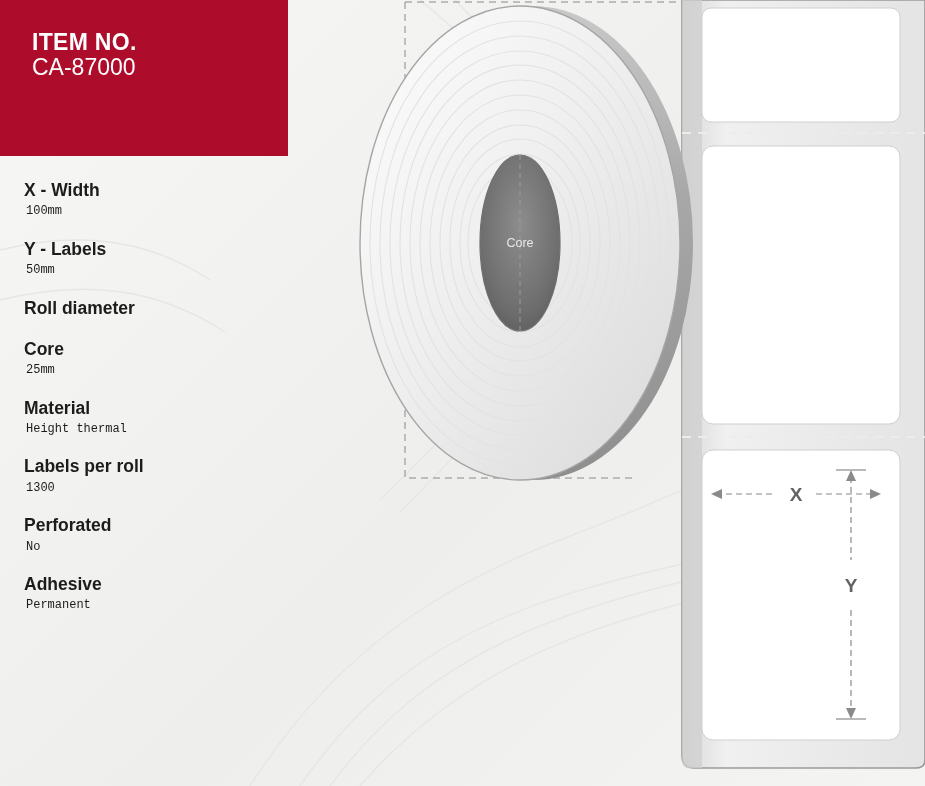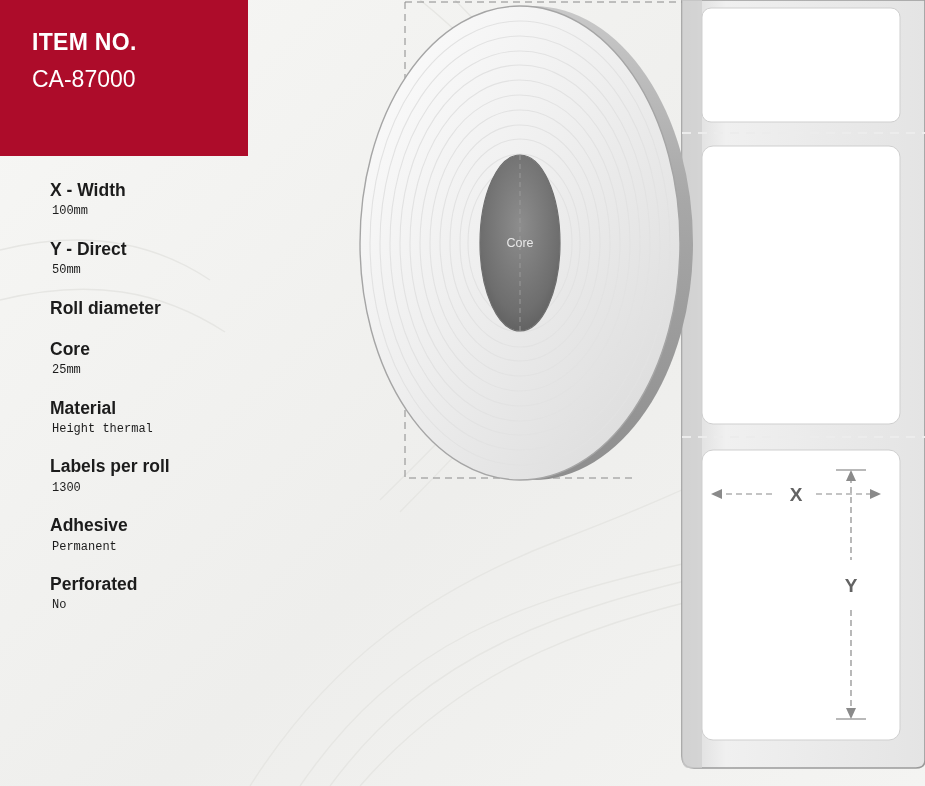--- a/index.html
+++ b/index.html
@@ -29,50 +29,49 @@
     inset: 0;
     pointer-events: none;
     z-index: 0;
   }
 
   
   .item-banner {
     position: absolute;
     left: 0;
     top: 0;
-    width: 248px;
+    width: 288px;
     height: 156px;
     background: #ad0c2a;
     z-index: 5;
     box-sizing: border-box;
     padding: 30px 0 0 32px;
     color: #ffffff;
   }
   .item-banner .item-label {
     font-size: 23px;
     font-weight: bold;
     letter-spacing: 0.3px;
     line-height: 1.1;
   }
   .item-banner .item-value {
     font-size: 23px;
     font-weight: normal;
-    margin-top: 12px;
     line-height: 1.1;
   }
 
   
   .specs {
     position: absolute;
     left: 0;
     top: 178px;
     width: 330px;
     z-index: 5;
     box-sizing: border-box;
-    padding-left: 50px;
+    padding-left: 24px;
   }
   .spec-row {
     margin-bottom: 16px;
   }
   .spec-label {
     font-size: 17.5px;
     font-weight: bold;
     color: #1c1c1c;
     line-height: 1.45;
   }
@@ -137,45 +136,45 @@
     <div class="item-label">ITEM NO.</div>
     <div class="item-value">CA-87000</div>
   </div>
 
   <div class="specs">
     <div class="spec-row">
       <div class="spec-label">X - Width</div>
       <div class="spec-value">100mm</div>
     </div>
     <div class="spec-row">
-      <div class="spec-label">Y - Direct</div>
+      <div class="spec-label">Y - Labels</div>
       <div class="spec-value">50mm</div>
     </div>
     <div class="spec-row">
       <div class="spec-label">Roll diameter</div>
     </div>
     <div class="spec-row">
       <div class="spec-label">Core</div>
       <div class="spec-value">25mm</div>
     </div>
     <div class="spec-row">
       <div class="spec-label">Material</div>
       <div class="spec-value">Height thermal</div>
     </div>
     <div class="spec-row">
       <div class="spec-label">Labels per roll</div>
       <div class="spec-value">1300</div>
     </div>
     <div class="spec-row">
+      <div class="spec-label">Perforated</div>
+      <div class="spec-value">No</div>
+    </div>
+    <div class="spec-row">
       <div class="spec-label">Adhesive</div>
       <div class="spec-value">Permanent</div>
-    </div>
-    <div class="spec-row">
-      <div class="spec-label">Perforated</div>
-      <div class="spec-value">No</div>
     </div>
   </div>
 
   <div class="illustration">
     <svg width="595" height="786" viewBox="0 0 595 786" aria-hidden="false">
       <defs>
         <linearGradient id="rollFace" x1="0" y1="0" x2="1" y2="1">
           <stop offset="0%" stop-color="#fdfdfd"></stop>
           <stop offset="45%" stop-color="#efefef"></stop>
           <stop offset="100%" stop-color="#d9d9d9"></stop>

